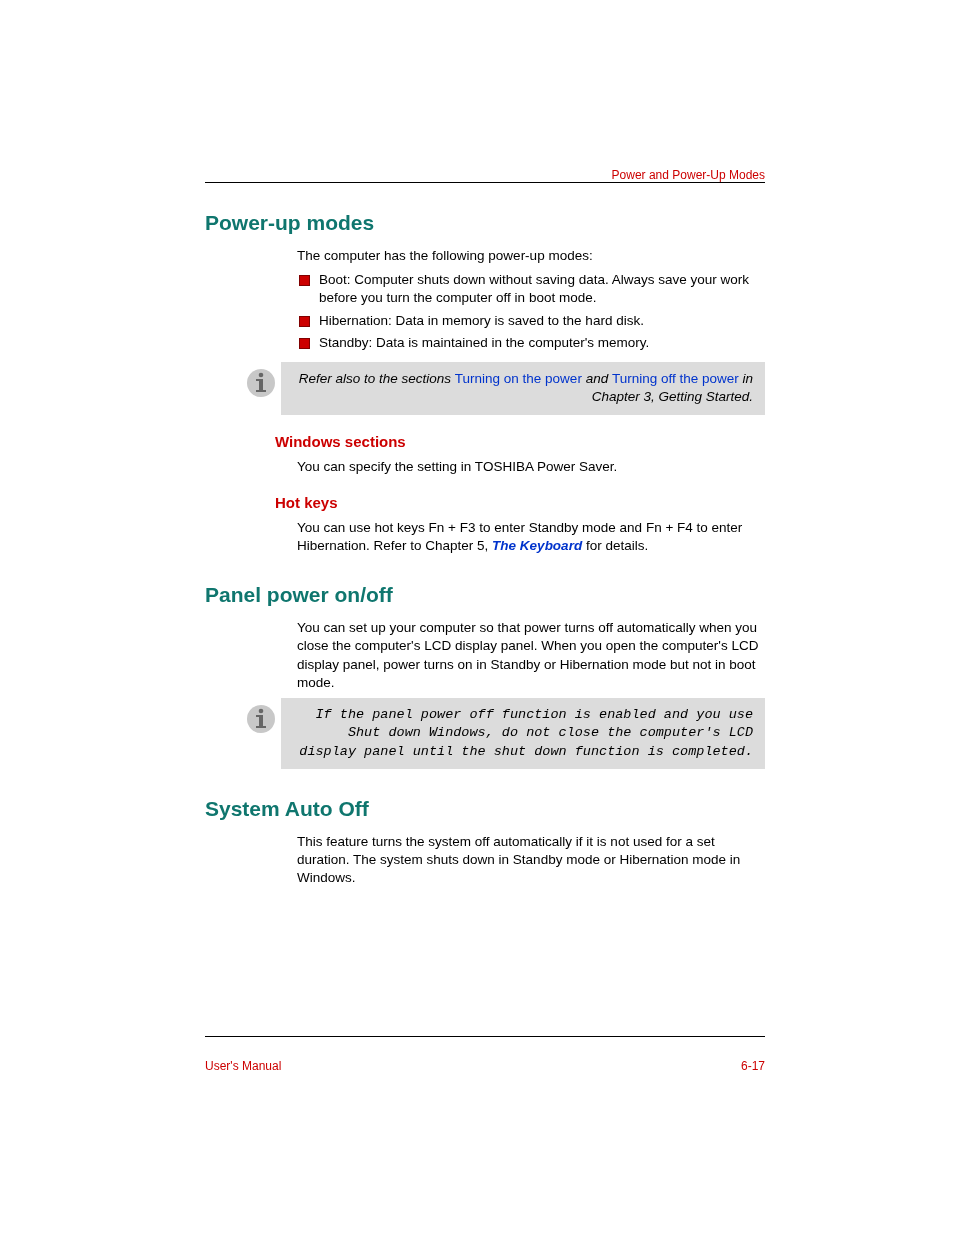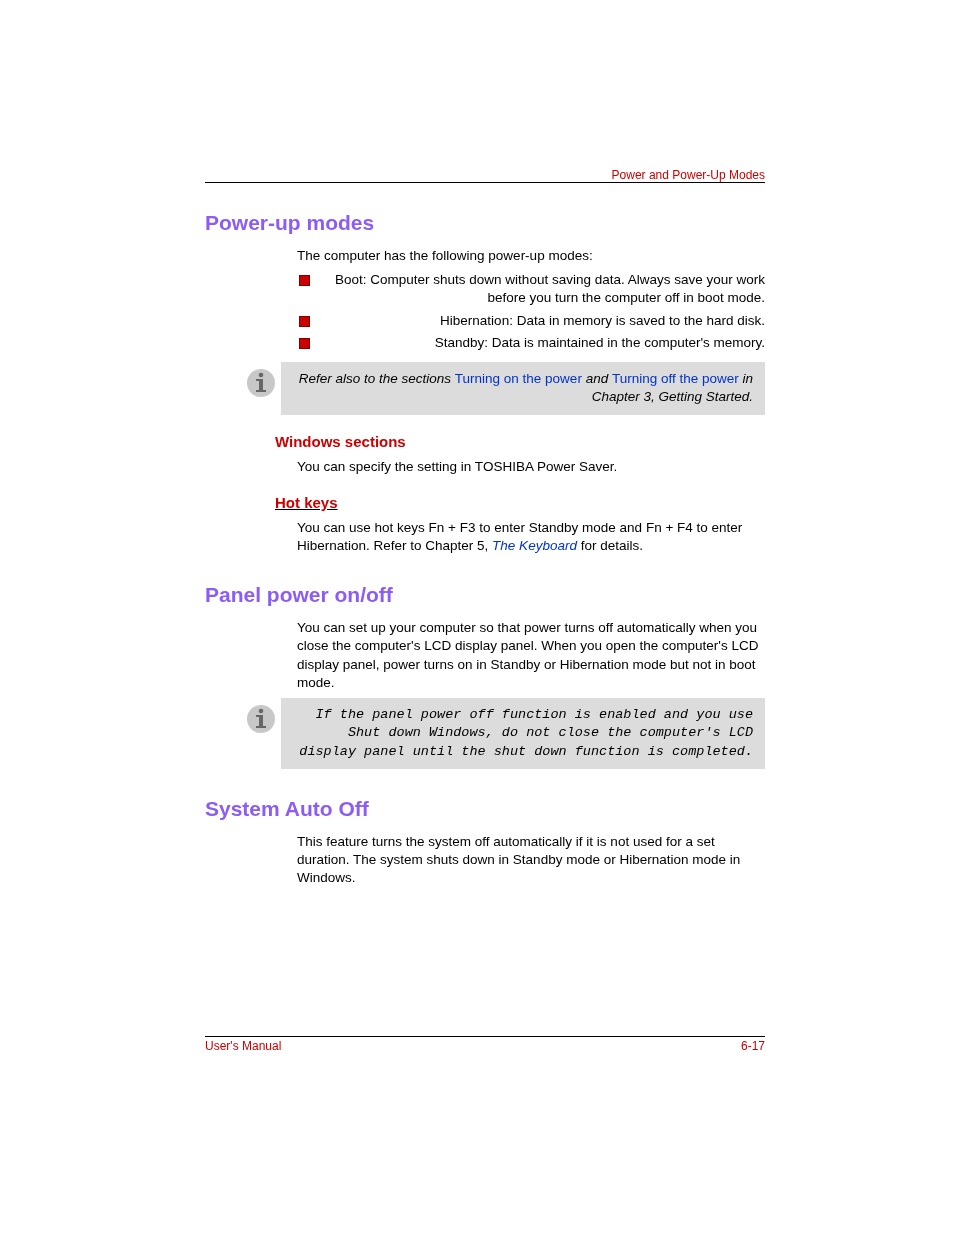--- a/index.html
+++ b/index.html
@@ -20,21 +20,21 @@
   }
   .header {
     text-align: right;
     color: #cc0000;
     font-size: 12px;
     border-bottom: 1.5px solid #000;
     padding-bottom: 0;
     margin-bottom: 28px;
   }
   h1.sec {
-    color: #8b5cf6;
+    color: #0f766e;
     font-size: 21px;
     font-weight: bold;
     margin-bottom: 12px;
     font-family: Arial, Helvetica, sans-serif;
   }
   h2.subsec {
     color: #cc0000;
     font-size: 15px;
     font-weight: bold;
     margin-bottom: 8px;
@@ -51,21 +51,20 @@
   ul.sqlist {
     list-style: none;
     margin-bottom: 10px;
   }
   ul.sqlist li {
     position: relative;
     padding-left: 22px;
     margin-bottom: 4px;
     line-height: 1.35;
     font-size: 13.5px;
-    text-align: right;
   }
   ul.sqlist li::before {
     content: "";
     position: absolute;
     left: 2px;
     top: 4px;
     width: 9px;
     height: 9px;
     background: #cc0000;
     border: 1px solid #800000;
@@ -86,31 +85,31 @@
   .note-block .msg {
     flex: 1;
     background: #dcdcdc;
     padding: 8px 12px;
     font-style: italic;
     font-size: 13.5px;
     line-height: 1.35;
     text-align: right;
   }
   .link-blue { color: #0033cc; font-style: normal; }
-  .link-blue-it { color: #0033cc; font-style: italic; }
+  .link-blue-it { color: #0033cc; font-style: italic; font-weight: bold; }
   .gap-lg { margin-top: 28px; }
   b { font-weight: normal; }
 
   .footer {
     position: absolute;
     left: 205px;
     width: 560px;
     top: 1036px;
     border-top: 1.5px solid #000;
-    padding-top: 2px;
+    padding-top: 22px;
     display: flex;
     justify-content: space-between;
     color: #cc0000;
     font-size: 12px;
   }
 
   
   .info-svg { width: 30px; height: 30px; }
   .info-svg circle.bg { fill: #c8c8c8; }
   .info-svg circle.dot { fill: #666; }
@@ -150,21 +149,21 @@
     </div>
   </div>
 
   <div style="margin-left:70px;">
     <h2 class="subsec">Windows sections</h2>
   </div>
   <div class="body-indent">
     <p class="body">You can specify the setting in TOSHIBA Power Saver.</p>
   </div>
 
-  <div style="margin-left:70px;text-decoration:underline;">
+  <div style="margin-left:70px;">
     <h2 class="subsec">Hot keys</h2>
   </div>
   <div class="body-indent">
     <p class="body">
       <span>You can use hot keys </span><b>Fn</b><span> + </span><b>F3</b><span> to enter Standby mode and </span><b>Fn</b><span> + </span><b>F4</b><span> to enter Hibernation. Refer to Chapter 5, </span><span class="link-blue-it">The Keyboard</span><span>  for details.</span>
     </p>
   </div>
 
   <h1 class="sec gap-lg">Panel power on/off</h1>
   <div class="body-indent">

